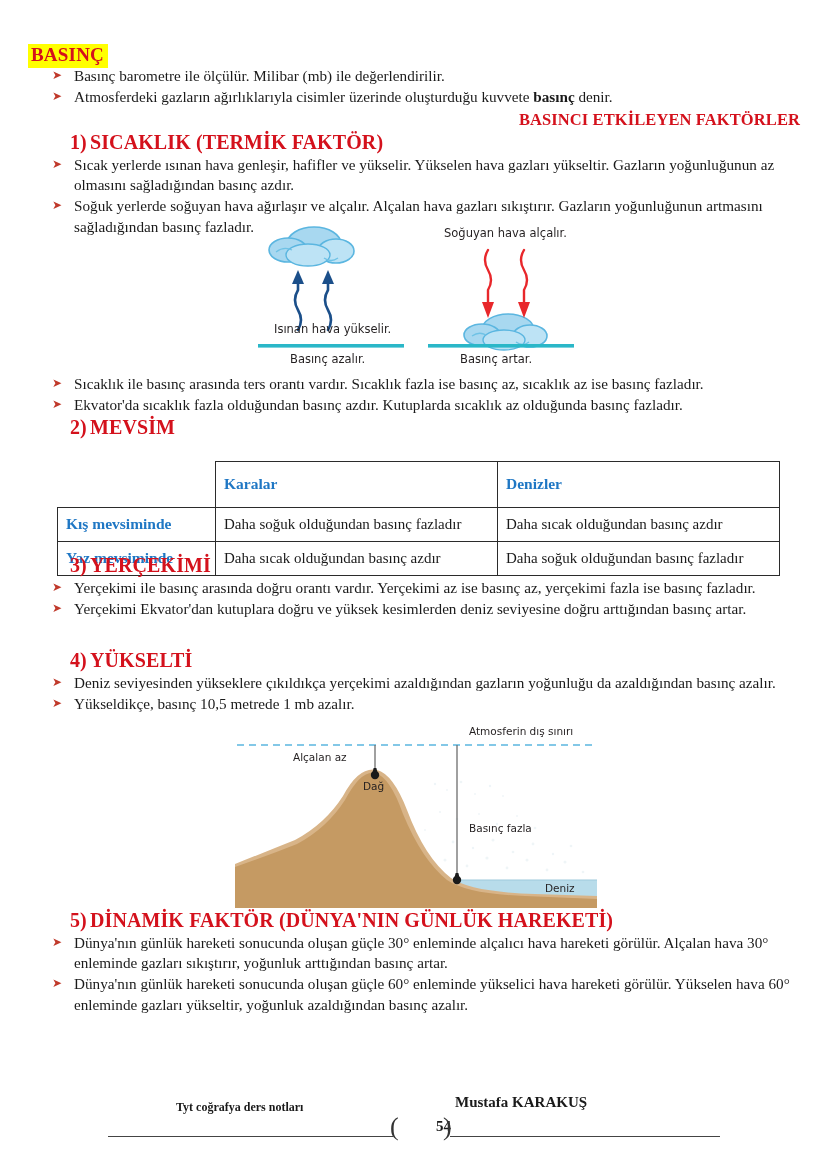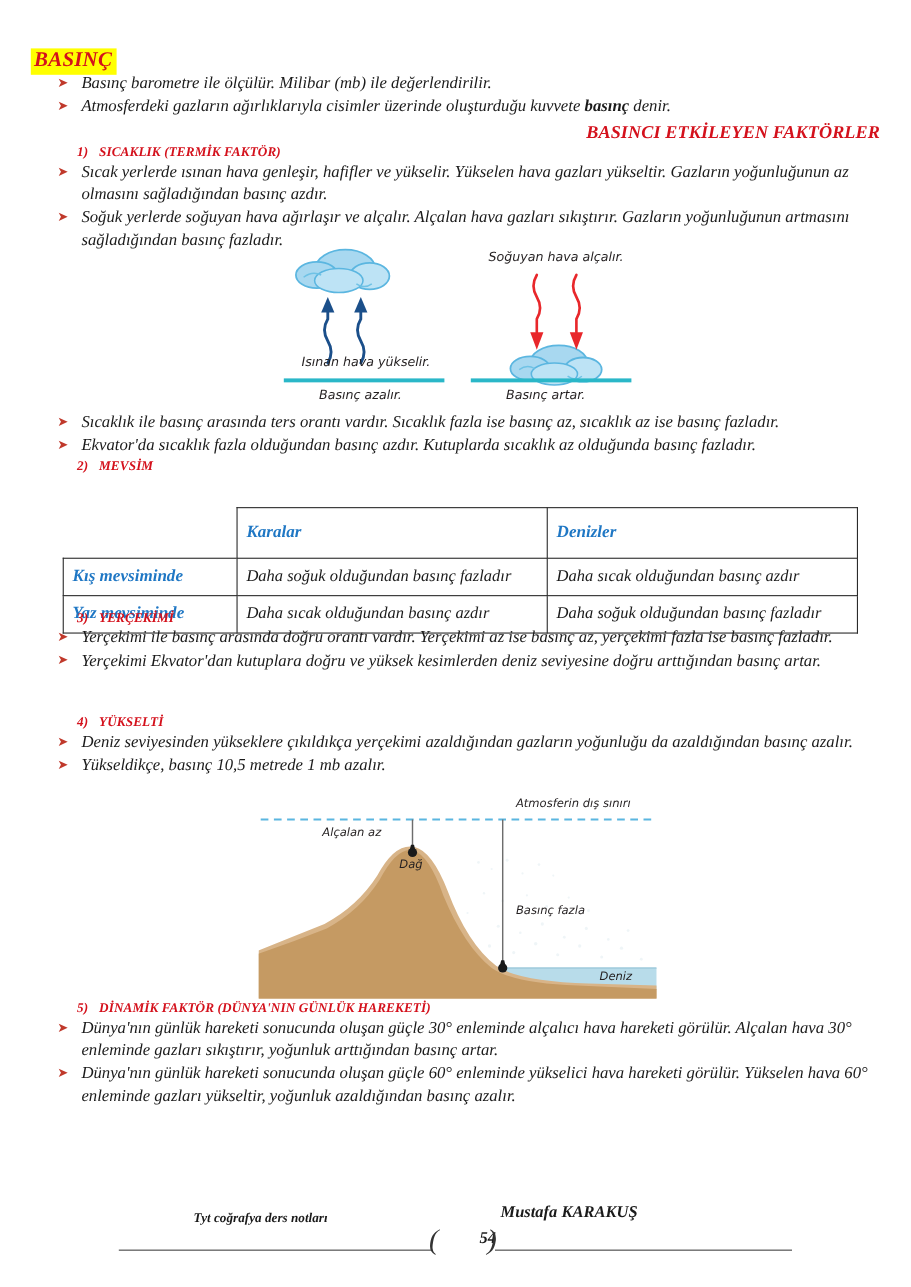--- a/index.html
+++ b/index.html
@@ -14,21 +14,20 @@
     color: #1a1a1a;
     position: relative;
     overflow: hidden;
   }
   .page {
     position: relative;
     width: 760px;
     height: 1170px;
     box-sizing: border-box;
     padding: 0;
-    font-style: italic;
   }
 
   
   .doc-title {
     position: absolute;
     left: 28px;
     top: 44px;
     font-size: 19px;
     font-weight: bold;
     color: #d4111c;
@@ -40,21 +39,21 @@
 
   .center-head {
     text-align: right;
     font-size: 16.5px;
     font-weight: bold;
     color: #d4111c;
     letter-spacing: 0.1px;
   }
 
   .num-head {
-    font-size: 12px;
+    font-size: 20px;
     font-weight: bold;
     color: #d4111c;
     margin: 1px 0 1px 0;
     padding-left: 42px;
     letter-spacing: 0.1px;
   }
   .num-head .num { display: inline-block; width: 20px; }
 
   
   .blk {

